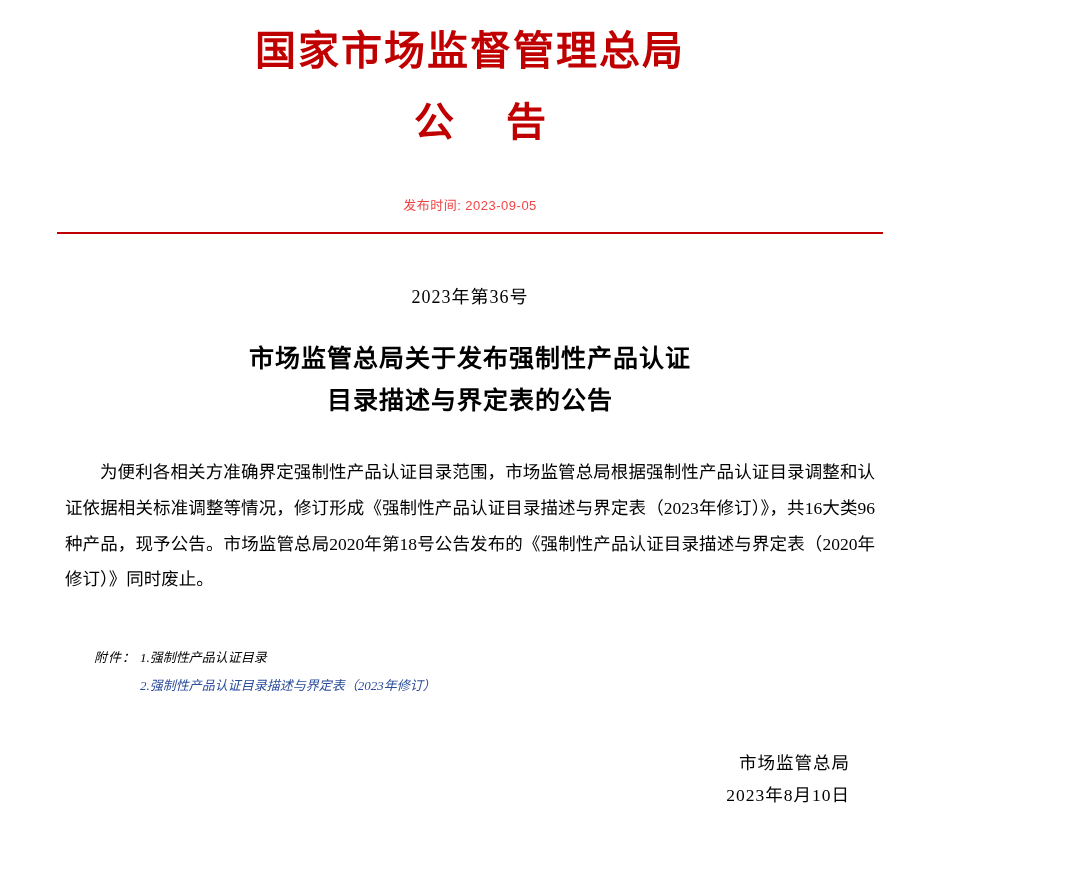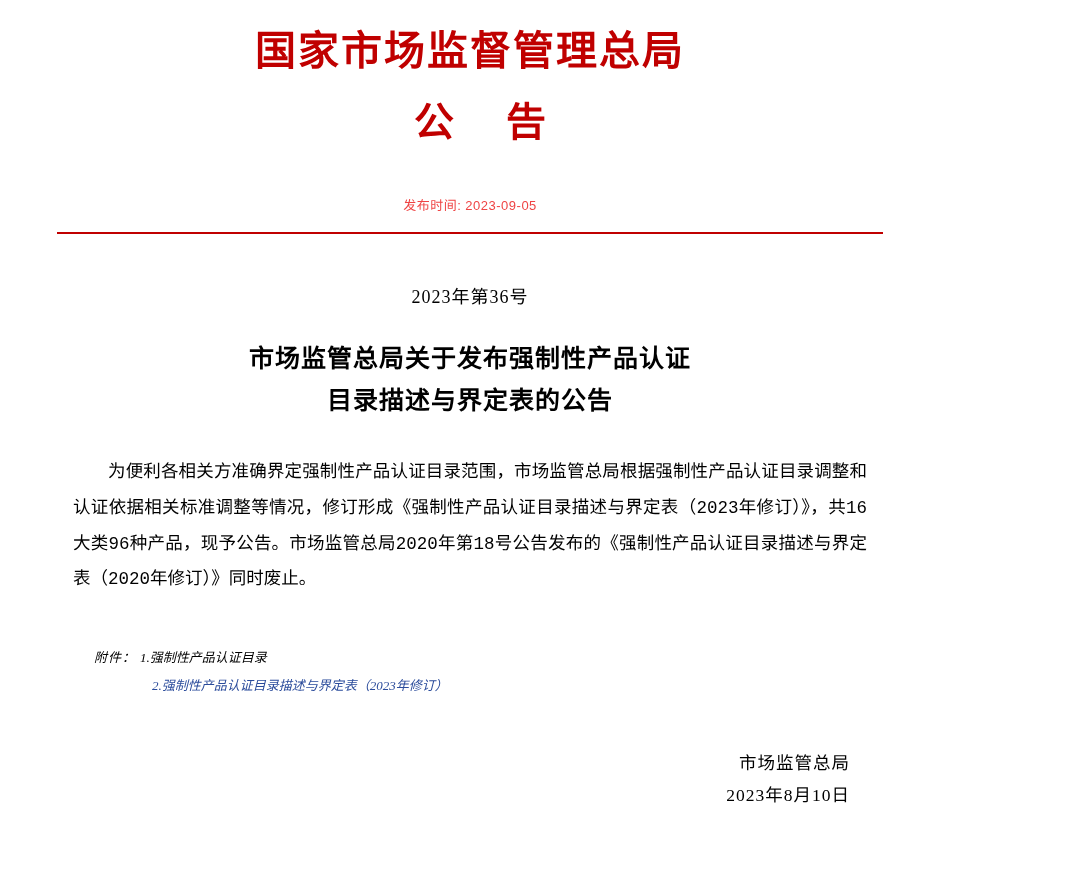--- a/index.html
+++ b/index.html
@@ -73,23 +73,22 @@
     letter-spacing: 1px;
   }
   .doc-body {
     margin: 34px 57px 0 57px;
     font-size: 17.5px;
     line-height: 2.05;
     text-align: justify;
     text-justify: inter-ideograph;
   }
   .doc-body p {
-    margin: 16px;
+    margin: 8px;
     text-indent: 2em;
-    font-family: Liberation Mono, monospace;
   }
 
   
   .attachments {
     margin: 46px 0 0 94px;
     font-size: 13px;
     line-height: 2.1;
     font-style: italic;
   }
   .attach-row {
@@ -101,21 +100,20 @@
     letter-spacing: 1px;
   }
   .attach-items {
     margin-left: 4px;
   }
   .attach-item {
     white-space: nowrap;
   }
   .attach-item.link {
     color: #2a4b9b;
-    margin-left: 12px;
   }
 
   
   .signature {
     margin-top: 48px;
     padding-right: 90px;
     text-align: right;
     font-size: 17.5px;
     line-height: 1.85;
     letter-spacing: 1px;

